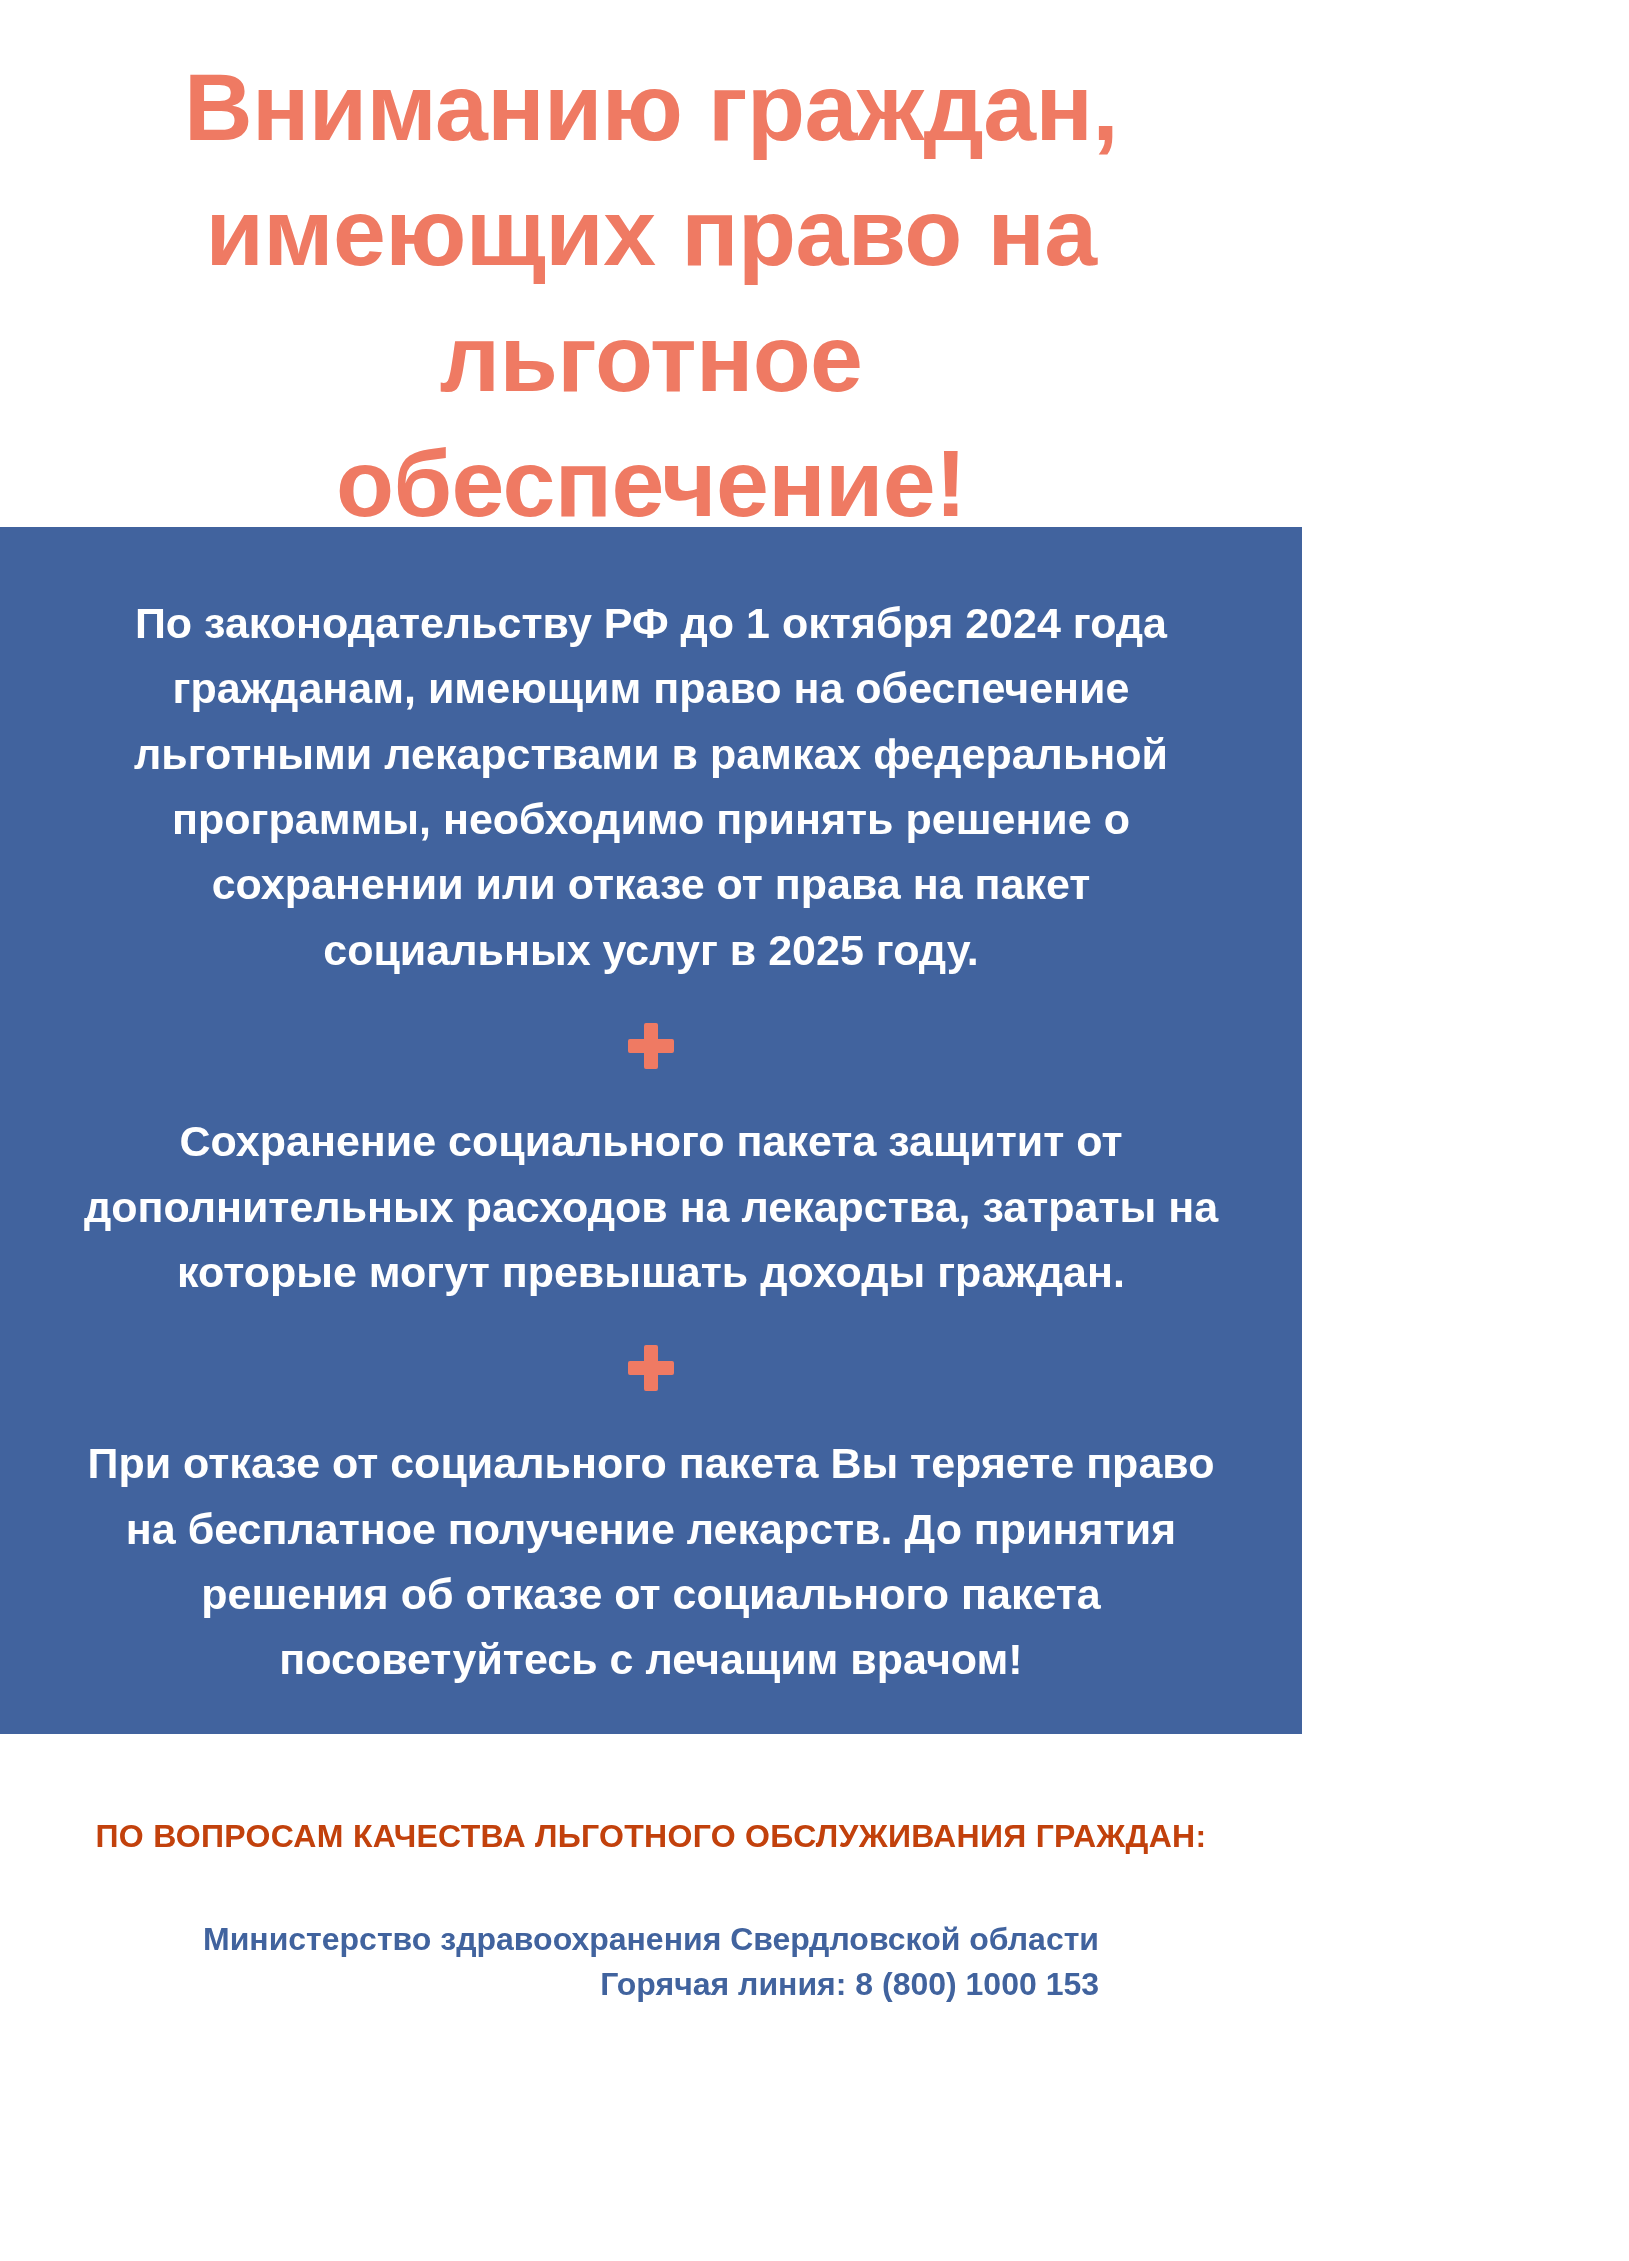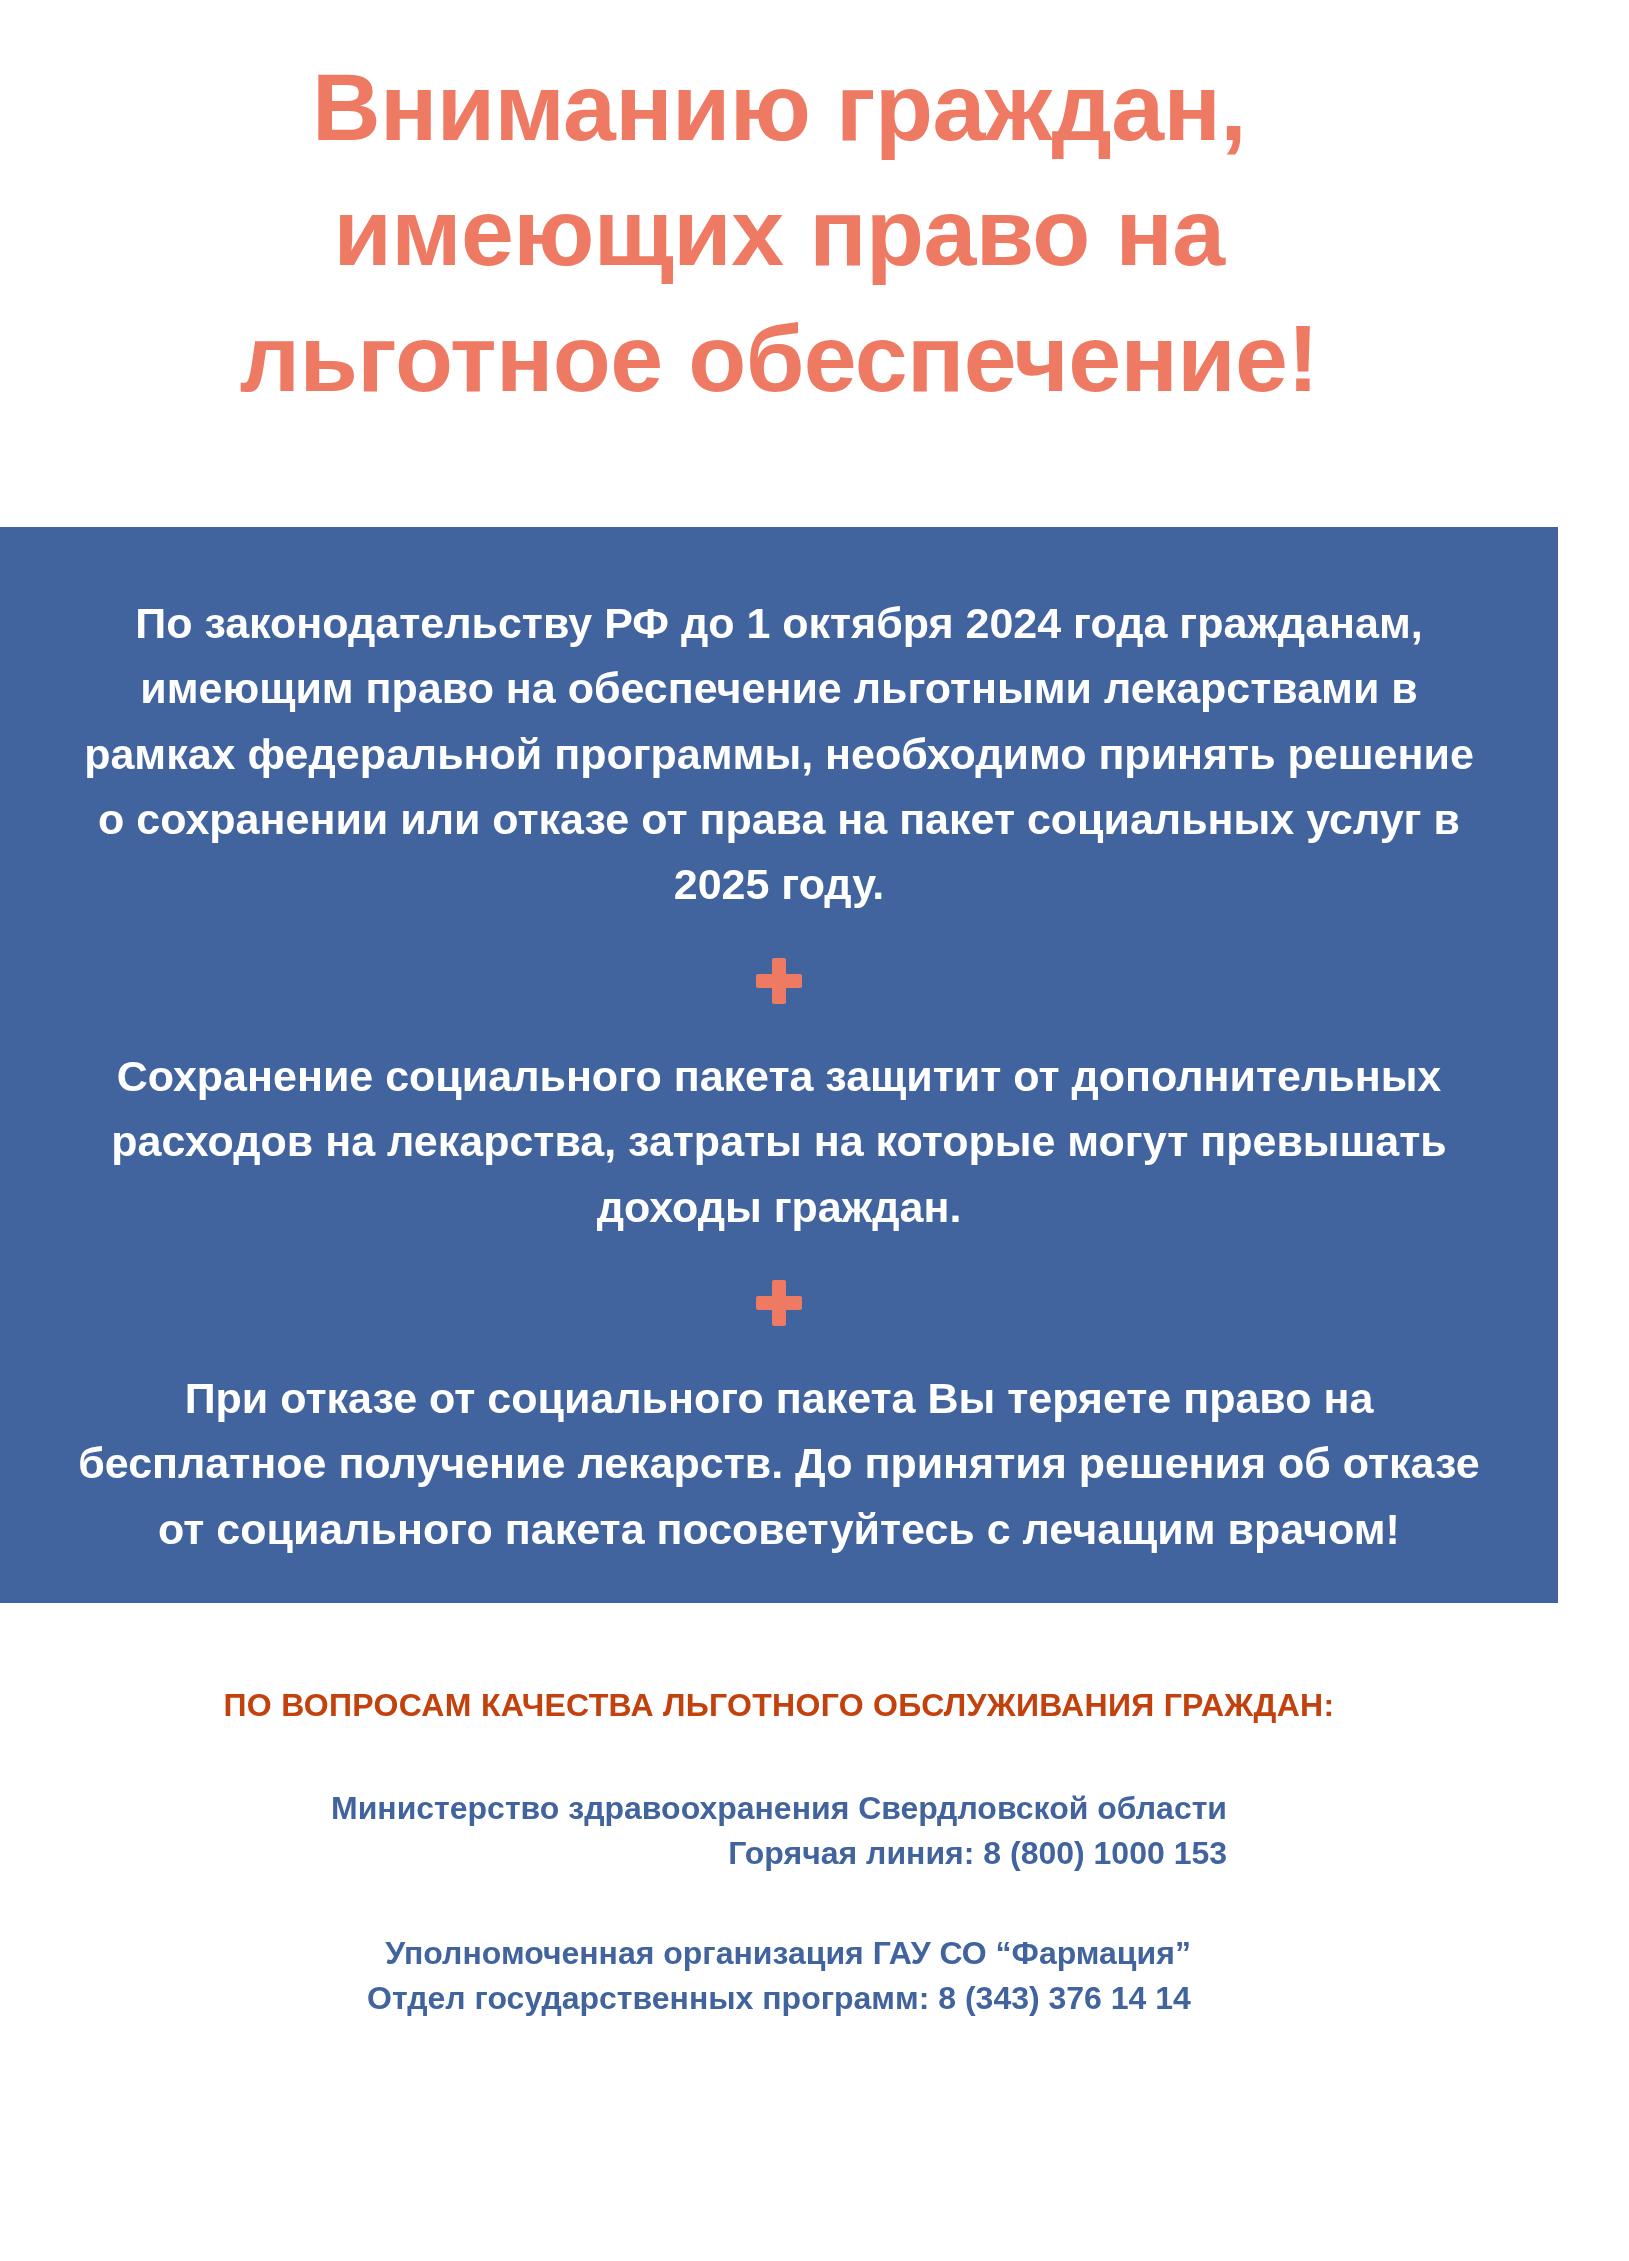--- a/index.html
+++ b/index.html
@@ -8,21 +8,21 @@
     background: #ffffff;
   }
   body {
     width: 1630px;
     height: 2261px;
     font-family: "Liberation Sans", sans-serif;
     overflow: hidden;
   }
   .poster {
     position: relative;
-    width: 1558px;
+    width: 1302px;
     height: 2261px;
     background: #ffffff;
     display: flex;
     flex-direction: column;
   }
 
   
   .title-block {
     padding: 45px 116px 0 116px;
     box-sizing: border-box;
@@ -143,20 +143,16 @@
   </div>
 
   <div class="footer">
     <div class="footer-heading">ПО ВОПРОСАМ КАЧЕСТВА ЛЬГОТНОГО ОБСЛУЖИВАНИЯ ГРАЖДАН:</div>
 
     <div class="footer-group">
       <p class="footer-line">Министерство здравоохранения Свердловской области</p>
       <p class="footer-line">Горячая линия: 8 (800) 1000 153</p>
     </div>
 
-    <div class="footer-group">
-      <p class="footer-line">Уполномоченная организация ГАУ СО “Фармация”</p>
-      <p class="footer-line">Отдел государственных программ: 8 (343) 376 14 14</p>
-    </div>
   </div>
 
 </div>
 
 
 </body></html>

